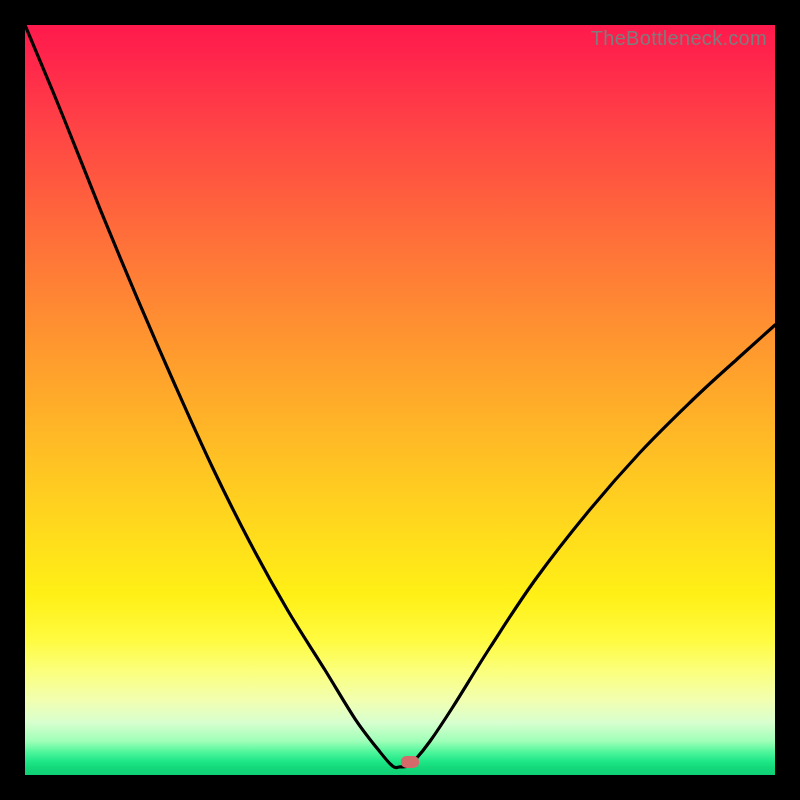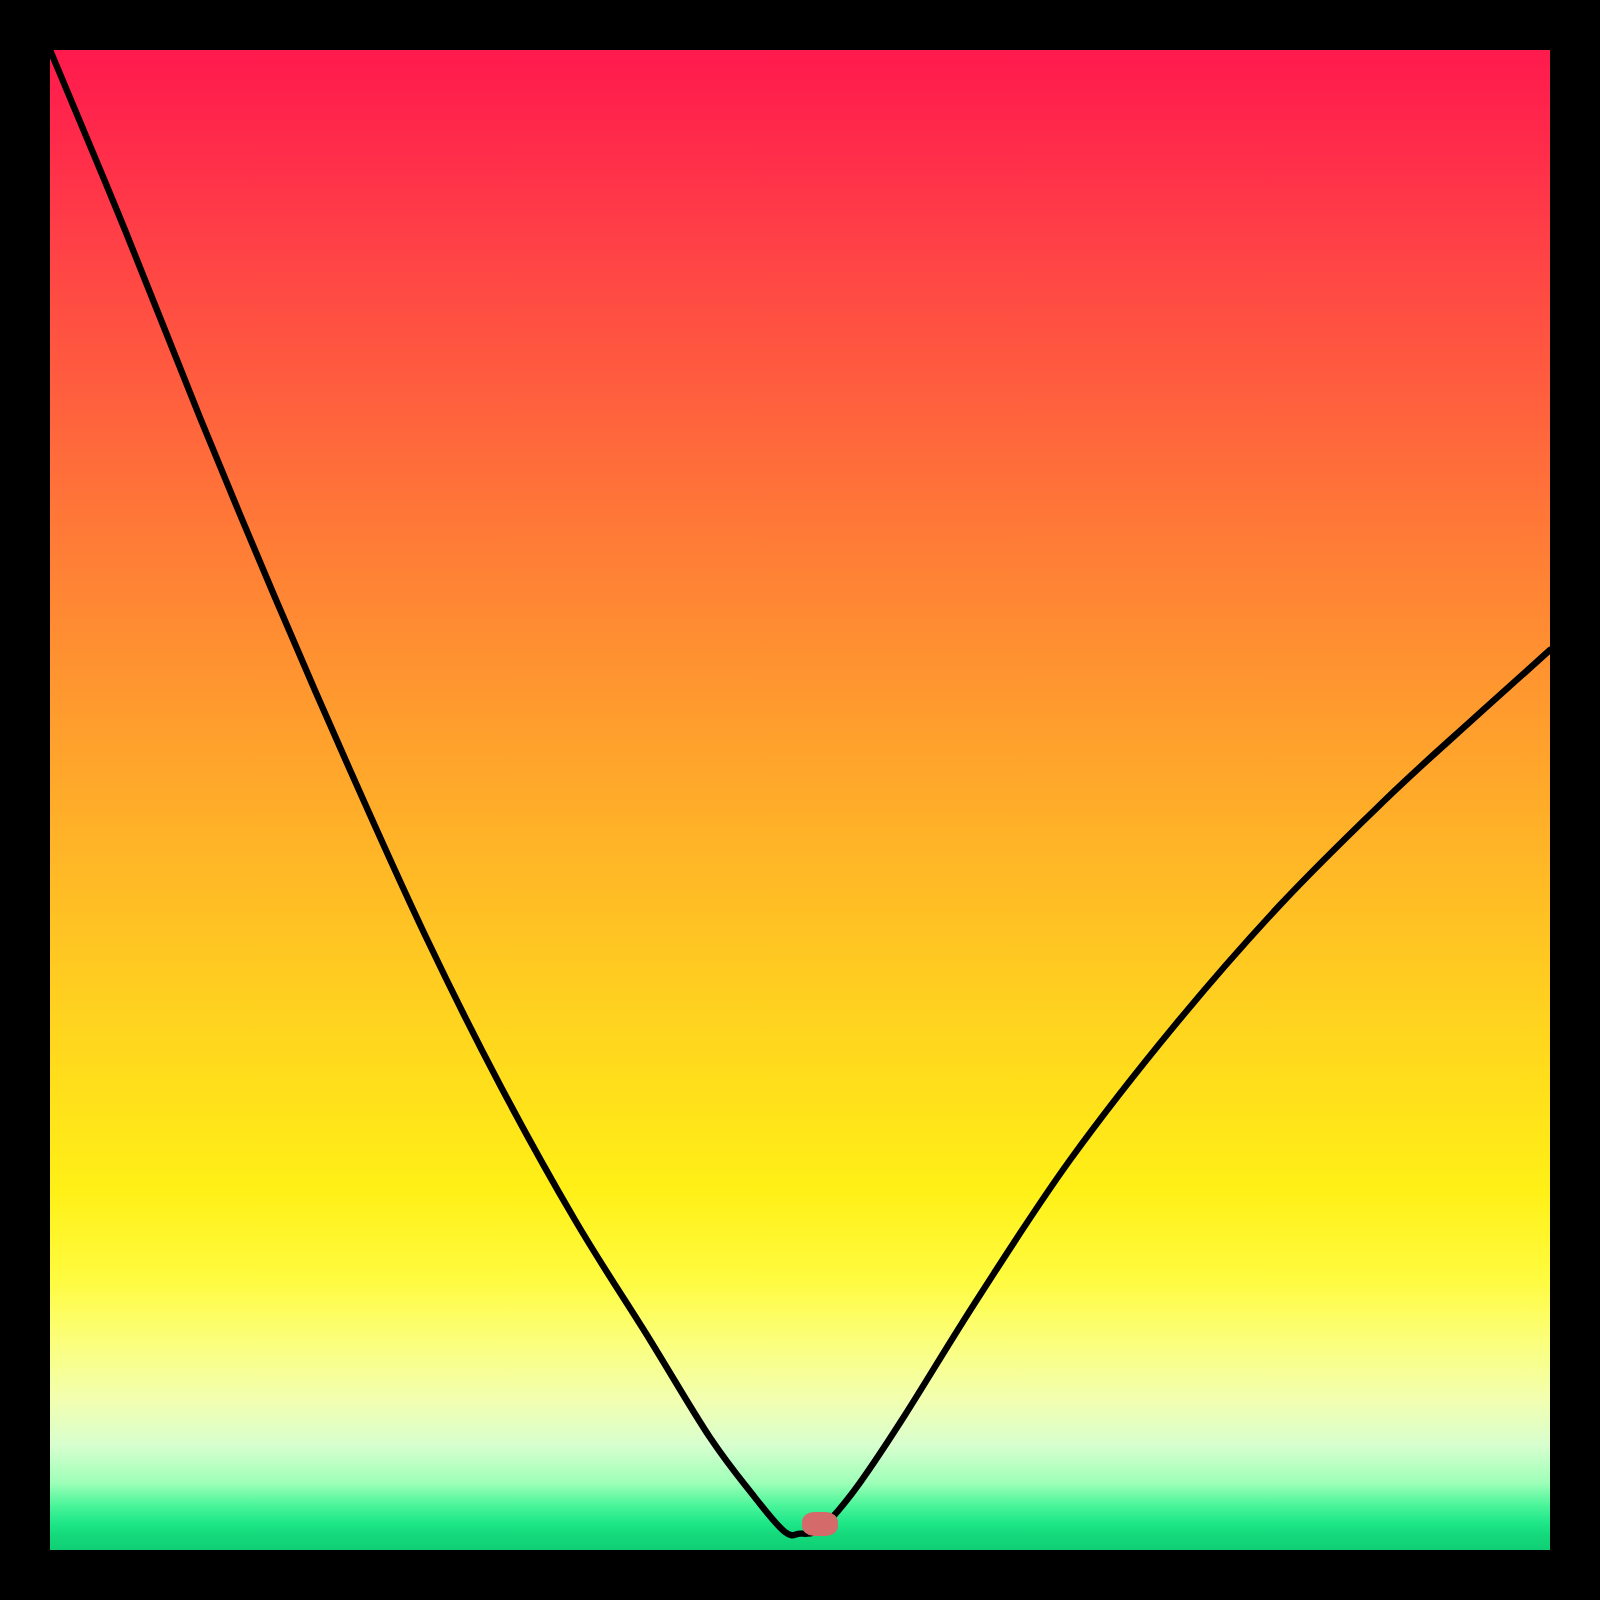--- a/index.html
+++ b/index.html
@@ -70,20 +70,21 @@
     background: #d46a6a;
     transform: translate(-50%, -50%);
   }
 </style>
 </head>
 <body>
 
 <div class="frame">
   <div class="plot">
 
+    <div class="watermark">TheBottleneck.com</div>
 
     <svg class="curve" viewBox="0 0 750 750" preserveAspectRatio="none">
       <path id="curve-path" fill="none" stroke-width="3.2" stroke-linecap="round" stroke-linejoin="round" d="M 0.0 0.0 C 6.8 16.2, 24.0 56.9, 37.5 90.0 C 51.0 123.1, 61.5 150.7, 75.0 183.8 C 88.5 216.8, 99.0 242.0, 112.5 273.8 C 126.0 305.5, 136.5 329.6, 150.0 360.0 C 163.5 390.4, 174.0 414.1, 187.5 442.5 C 201.0 470.9, 211.5 491.9, 225.0 517.5 C 238.5 543.1, 249.0 562.0, 262.5 585.0 C 276.0 608.0, 287.9 625.4, 300.0 645.0 C 312.1 664.6, 320.6 679.6, 330.0 693.8 C 339.4 707.9, 345.8 715.2, 352.5 723.8 C 359.3 732.3, 363.4 737.8, 367.5 741.0 C 371.6 744.2, 372.3 741.8, 375.0 741.8 C 377.7 741.8, 379.8 742.2, 382.5 741.0 C 385.2 739.8, 385.9 739.5, 390.0 735.0 C 394.1 730.5, 398.3 725.7, 405.0 716.3 C 411.8 706.8, 416.7 699.4, 427.5 682.5 C 438.3 665.6, 450.1 645.5, 465.0 622.5 C 479.9 599.5, 492.5 579.3, 510.0 555.0 C 527.6 530.7, 543.6 510.4, 562.5 487.5 C 581.4 464.6, 596.1 447.8, 615.0 427.5 C 633.9 407.3, 650.0 391.9, 667.5 375.0 C 685.0 358.1, 697.6 347.2, 712.5 333.7 C 727.4 320.2, 743.3 306.1, 750.0 300.0" stroke="#000000"></path>
     </svg>
 
     <div id="marker" class="marker" style="left: 384.75px; top: 737.25px; background: rgb(212, 106, 106);"></div>
   </div>
 </div>
 
 </body></html>

